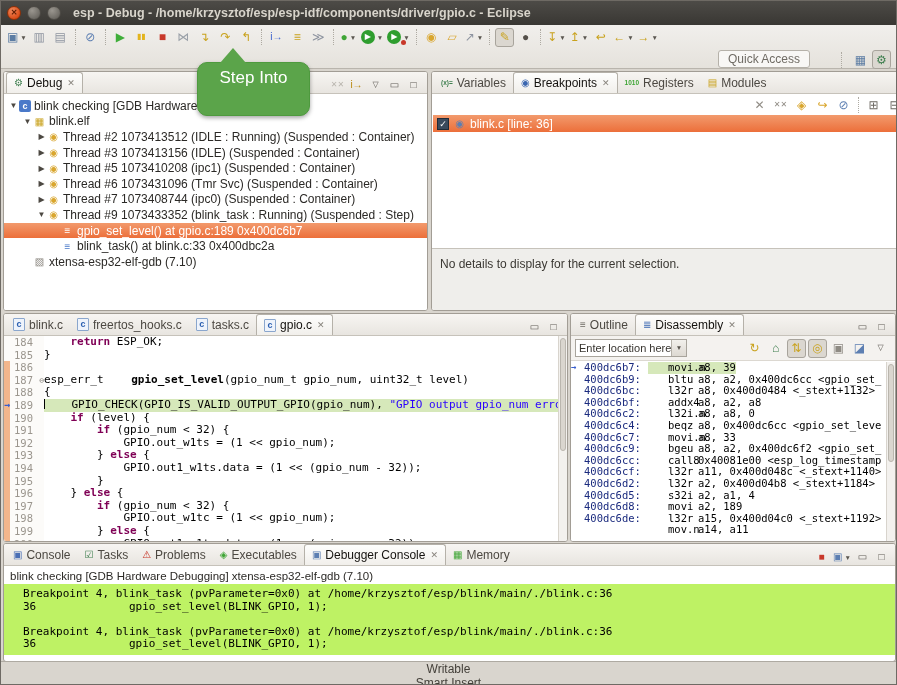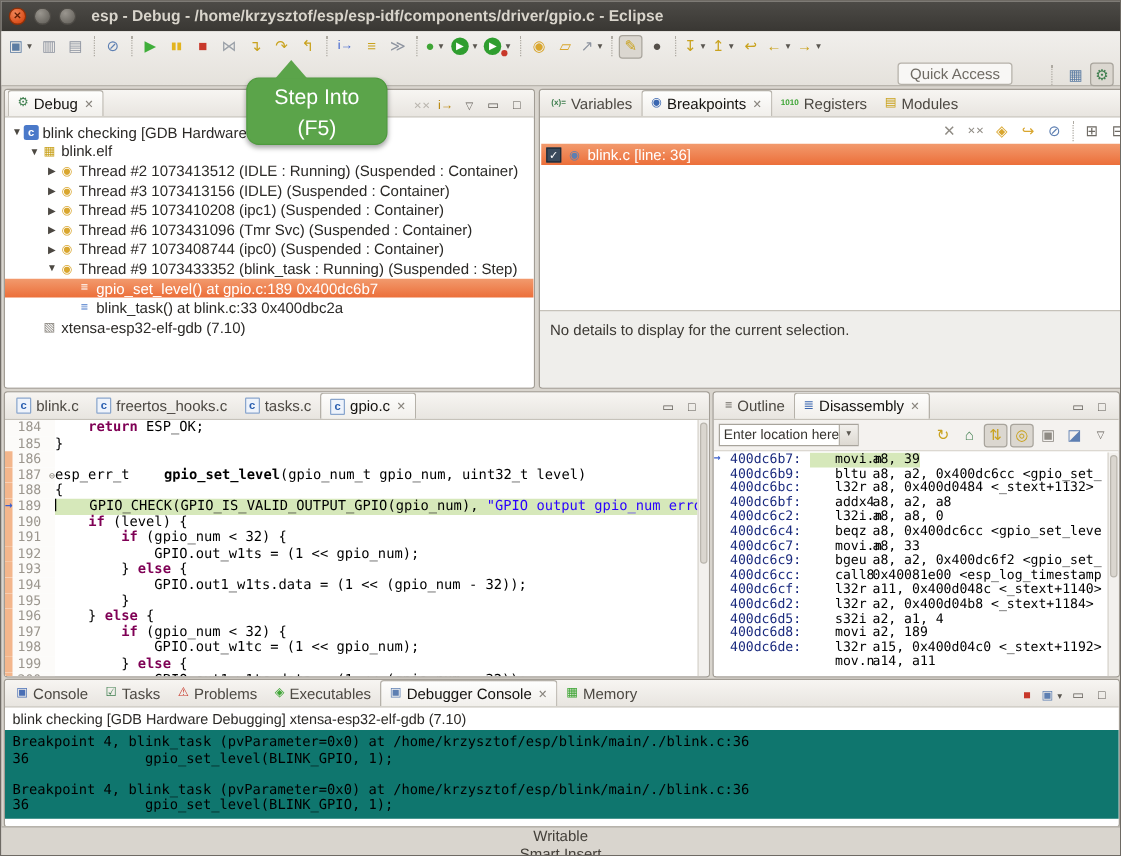--- a/index.html
+++ b/index.html
@@ -103,21 +103,21 @@
       font-family:"DejaVu Sans Mono",monospace;font-size:10.5px;line-height:11.6px;}
   .drow{display:flex;white-space:pre;height:11.6px;}
   .dg{width:13px;flex:none;color:#3a5fcd;font-weight:bold;font-size:9px;}
   .daddr{width:64px;flex:none;color:#1a2a7e;}
   .dcode{display:inline-block;}
   .drow.cur .dcode{background:#d6e8ba;}
   .dop{display:inline-block;width:50px;padding-left:20px;}
   
   .con-header{font-size:11.5px;color:#2b2926;padding:4px 6px 2px 6px;background:#fff;}
   .con-body{font-family:"DejaVu Sans Mono",monospace;font-size:11px;line-height:12.6px;
-      padding:4px 6px;white-space:pre;background:#0f766e;}
+      padding:4px 19px;white-space:pre;background:#bef264;}
   
   .statusbar{position:absolute;left:0;right:0;bottom:0;height:23px;background:#d9d5ce;
       border-top:1px solid #aeaaa2;display:flex;align-items:center;font-size:12px;color:#44403a;flex-direction:column;}
   .sspace{width:388px;flex:none;}
   .scell{width:86px;text-align:center;flex:none;}
   .scell.narrow{width:70px;}
   .sdot{height:14px;border-left:1px dotted #9a958d;margin-left:34px;flex:none;}
   
   .callout{position:absolute;left:196px;top:61px;width:113px;height:54px;background:#5ba44a;
       border:1px solid #4e9a3e;border-radius:10px;z-index:99;color:#fff;text-align:center;
@@ -689,16 +689,15 @@
     <span class="sspace"></span>
     <span class="scell">Writable</span>
     <span class="scell">Smart Insert</span>
     <span class="scell narrow">189 : 1</span>
     <span class="sdot"></span>
   </div>
 
   <div class="callout">
     <div class="tri"></div>
     <div>Step Into</div>
-    <div>(F5)</div>
   </div>
 
 </div>
 
 </body></html>

